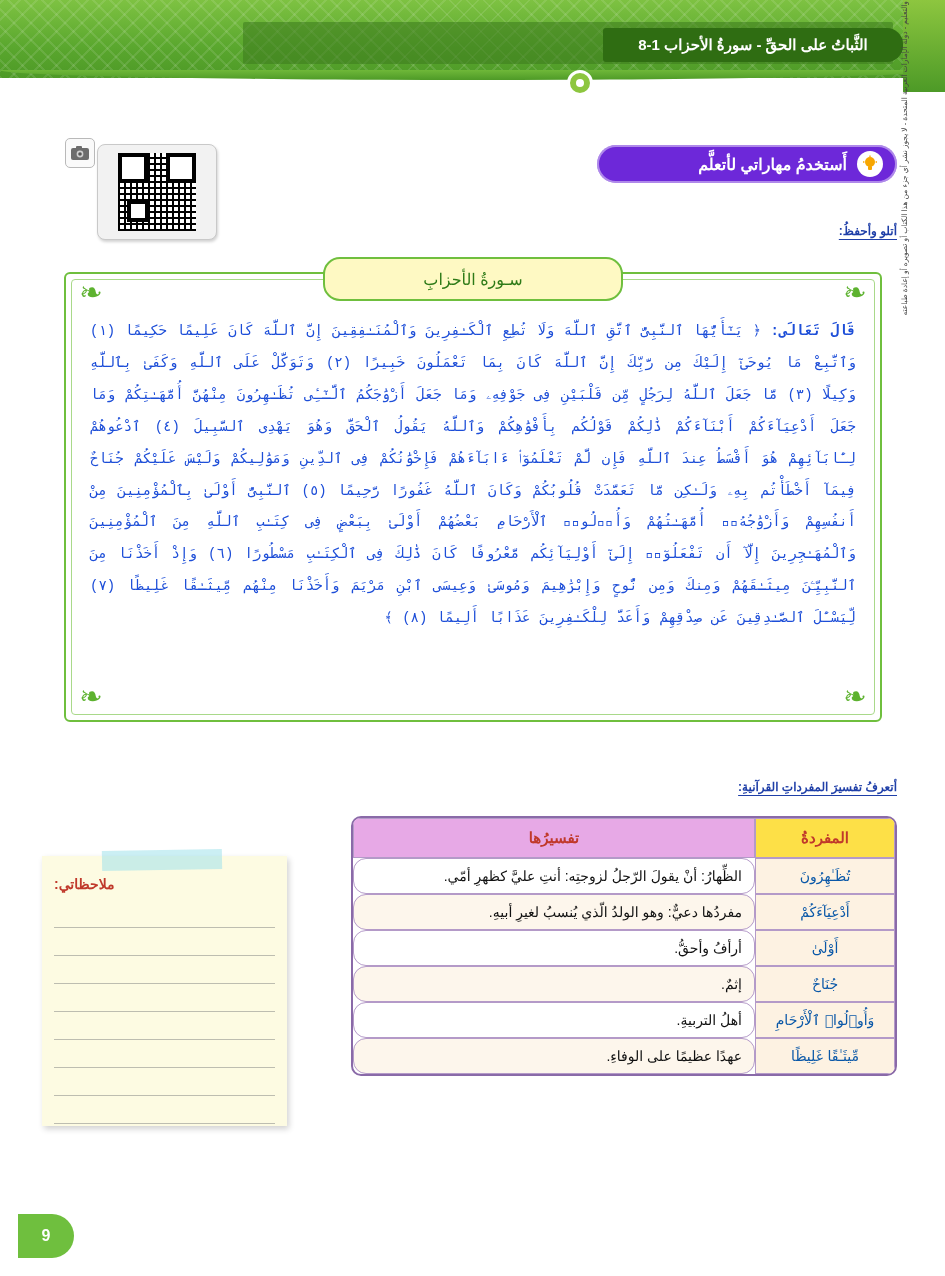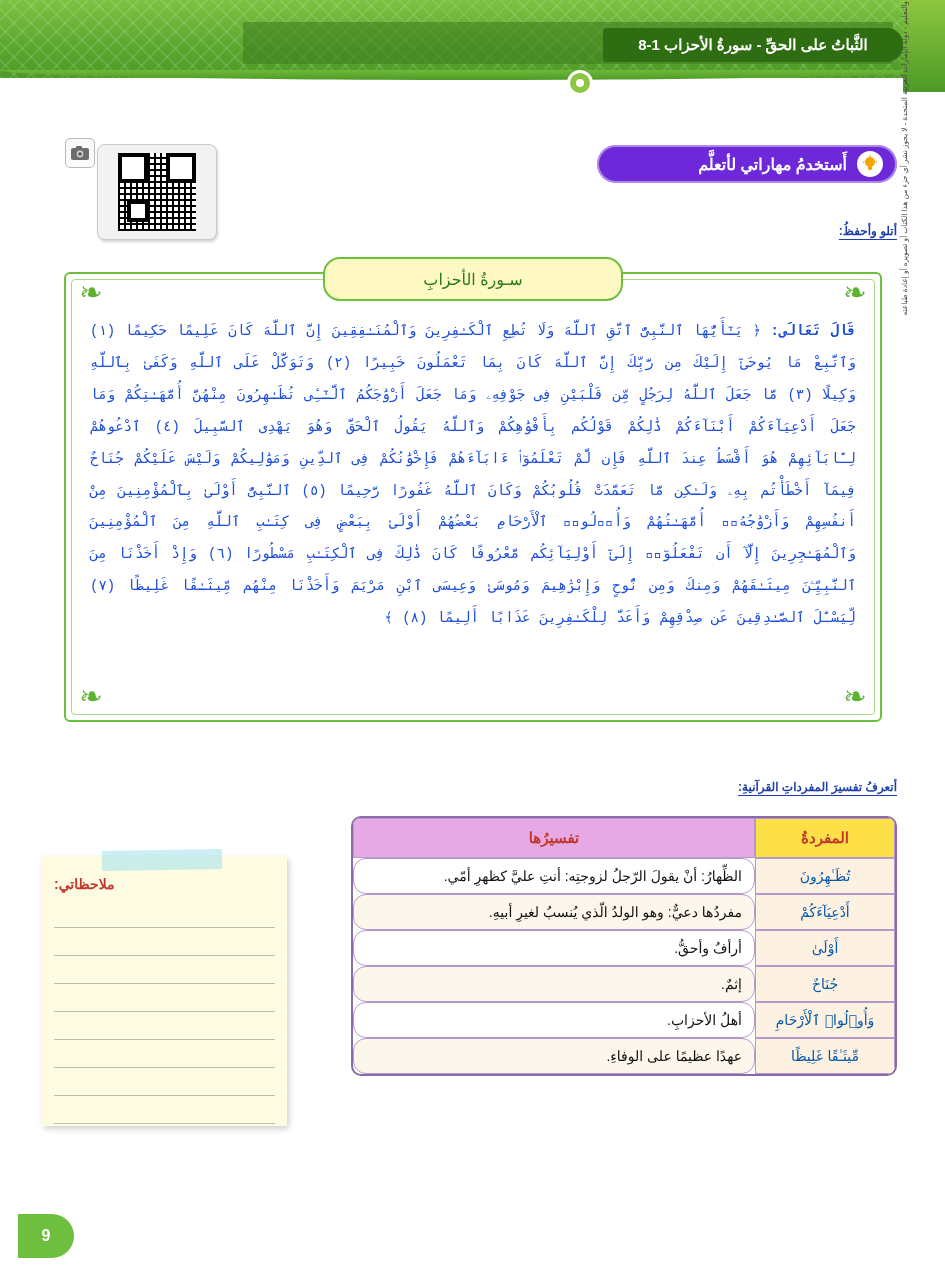--- a/index.html
+++ b/index.html
@@ -463,21 +463,21 @@
     <tr>
       <td class="c-word">أَوْلَىٰ</td>
       <td class="c-exp">أرأفُ وأحقُّ.</td>
     </tr>
     <tr>
       <td class="c-word">جُنَاحٌ</td>
       <td class="c-exp">إثمٌ.</td>
     </tr>
     <tr>
       <td class="c-word">وَأُو۟لُوا۟ ٱلْأَرْحَامِ</td>
-      <td class="c-exp">أهلُ الأحزابِ.</td>
+      <td class="c-exp">أهلُ التربيةِ.</td>
     </tr>
     <tr>
       <td class="c-word">مِّيثَـٰقًا غَلِيظًا</td>
       <td class="c-exp">عهدًا عظيمًا على الوفاءِ.</td>
     </tr>
   </tbody>
 </table>
 
 <div class="notes-card">
   <div class="notes-tape"></div>

